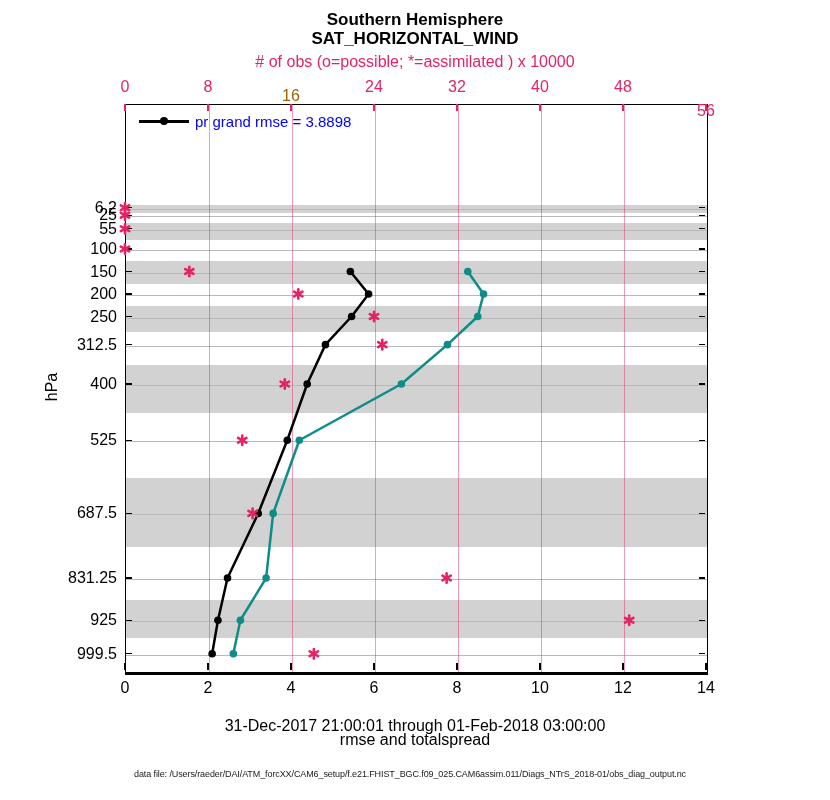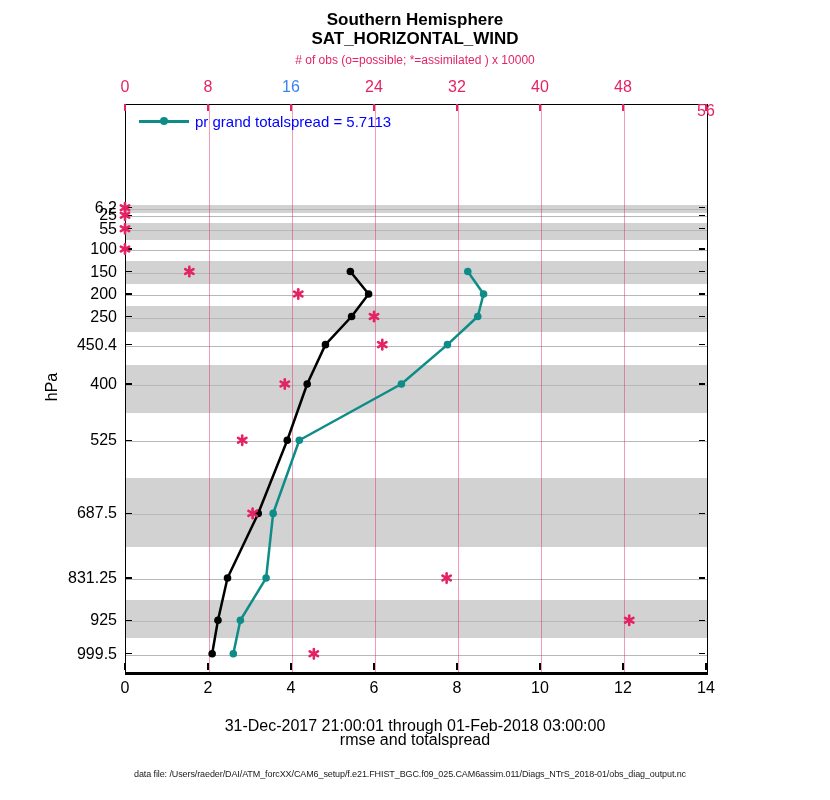--- a/index.html
+++ b/index.html
@@ -4,21 +4,21 @@
 <style>
   html,body{margin:0;padding:0;}
   body{
     width:830px;height:800px;position:relative;background:#ffffff;
     font-family:"Liberation Sans", sans-serif;color:#000;
     overflow:hidden;
   }
   .abs{position:absolute;}
   .centered{transform:translateX(-50%);white-space:nowrap;}
   #title-line1,#title-line2{font-size:17px;font-weight:bold;text-align:center;}
-  #obs-axis-label{font-size:12px;text-align:left;}
+  #obs-axis-label{font-size:16px;text-align:left;}
   #plot-frame{
     left:125px;top:104px;width:581px;height:567px;
     border:1.5px solid #000;border-bottom-width:3px;
     box-sizing:content-box;background:#fff;
   }
   .band{position:absolute;left:0;width:100%;}
   .hgrid{position:absolute;left:0;width:100%;height:1px;background:#b8b8b8;}
   .vgrid{position:absolute;top:0;height:100%;width:1px;}
   .tick{position:absolute;background:#000;}
   .top-tick-label{font-size:16px;text-align:center;}
@@ -71,21 +71,21 @@
     <div class="vgrid" style="left: 415px; background: rgba(228, 35, 102, 0.45);"></div>
     <div class="vgrid" style="left: 498px; background: rgba(228, 35, 102, 0.45);"></div>
   </div>
 
 <div class="abs" id="tick-layer" style="left:0;top:0;width:830px;height:800px;pointer-events:none;">
     <div class="tick" style="left: 124.25px; top: 104px; width: 1.5px; height: 7px; background: rgb(228, 35, 102);"></div>
     <div class="top-tick-label" style="left: 105px; top: 78px; width: 40px; color: rgb(228, 35, 102); position: absolute;">0</div>
     <div class="tick" style="left: 207.25px; top: 104px; width: 1.5px; height: 7px; background: rgb(228, 35, 102);"></div>
     <div class="top-tick-label" style="left: 188px; top: 78px; width: 40px; color: rgb(228, 35, 102); position: absolute;">8</div>
     <div class="tick" style="left: 290.25px; top: 104px; width: 1.5px; height: 7px; background: rgb(228, 35, 102);"></div>
-    <div class="top-tick-label" style="left: 271px; top: 78px; width: 40px; color: #3b82f6; position: absolute;">16</div>
+    <div class="top-tick-label" style="left: 271px; top: 87px; width: 40px; color: #a16207; position: absolute;">16</div>
     <div class="tick" style="left: 373.25px; top: 104px; width: 1.5px; height: 7px; background: rgb(228, 35, 102);"></div>
     <div class="top-tick-label" style="left: 354px; top: 78px; width: 40px; color: rgb(228, 35, 102); position: absolute;">24</div>
     <div class="tick" style="left: 456.25px; top: 104px; width: 1.5px; height: 7px; background: rgb(228, 35, 102);"></div>
     <div class="top-tick-label" style="left: 437px; top: 78px; width: 40px; color: rgb(228, 35, 102); position: absolute;">32</div>
     <div class="tick" style="left: 539.25px; top: 104px; width: 1.5px; height: 7px; background: rgb(228, 35, 102);"></div>
     <div class="top-tick-label" style="left: 520px; top: 78px; width: 40px; color: rgb(228, 35, 102); position: absolute;">40</div>
     <div class="tick" style="left: 622.25px; top: 104px; width: 1.5px; height: 7px; background: rgb(228, 35, 102);"></div>
     <div class="top-tick-label" style="left: 603px; top: 78px; width: 40px; color: rgb(228, 35, 102); position: absolute;">48</div>
     <div class="tick" style="left: 705.25px; top: 104px; width: 1.5px; height: 7px; background: rgb(228, 35, 102);"></div>
     <div class="top-tick-label" style="left: 686px; top: 78px; width: 40px; color: rgb(228, 35, 102); position: absolute; margin-top: 24px;">56</div>
@@ -121,21 +121,21 @@
     <div class="tick" style="left: 699px; top: 270.9px; width: 6px; height: 1.2px;"></div>
     <div class="y-tick-label" style="top: 262.5px; position: absolute;">150</div>
     <div class="tick" style="left: 126px; top: 293.4px; width: 6px; height: 1.2px;"></div>
     <div class="tick" style="left: 699px; top: 293.4px; width: 6px; height: 1.2px;"></div>
     <div class="y-tick-label" style="top: 285px; position: absolute;">200</div>
     <div class="tick" style="left: 126px; top: 315.9px; width: 6px; height: 1.2px;"></div>
     <div class="tick" style="left: 699px; top: 315.9px; width: 6px; height: 1.2px;"></div>
     <div class="y-tick-label" style="top: 307.5px; position: absolute;">250</div>
     <div class="tick" style="left: 126px; top: 344.025px; width: 6px; height: 1.2px;"></div>
     <div class="tick" style="left: 699px; top: 344.025px; width: 6px; height: 1.2px;"></div>
-    <div class="y-tick-label" style="top: 335.625px; position: absolute;">450.4</div>
+    <div class="y-tick-label" style="top: 335.625px; position: absolute;">312.5</div>
     <div class="tick" style="left: 126px; top: 383.4px; width: 6px; height: 1.2px;"></div>
     <div class="tick" style="left: 699px; top: 383.4px; width: 6px; height: 1.2px;"></div>
     <div class="y-tick-label" style="top: 375px; position: absolute;">400</div>
     <div class="tick" style="left: 126px; top: 439.65px; width: 6px; height: 1.2px;"></div>
     <div class="tick" style="left: 699px; top: 439.65px; width: 6px; height: 1.2px;"></div>
     <div class="y-tick-label" style="top: 431.25px; position: absolute;">525</div>
     <div class="tick" style="left: 126px; top: 512.775px; width: 6px; height: 1.2px;"></div>
     <div class="tick" style="left: 699px; top: 512.775px; width: 6px; height: 1.2px;"></div>
     <div class="y-tick-label" style="top: 504.375px; position: absolute;">687.5</div>
     <div class="tick" style="left: 126px; top: 577.462px; width: 6px; height: 1.2px;"></div>
@@ -259,24 +259,24 @@
         <line x1="309.649" y1="651.3750000000001" x2="318.001" y2="656.1750000000001"></line>
         <line x1="309.649" y1="656.1750000000001" x2="318.001" y2="651.3750000000001"></line>
         <circle cx="313.825" cy="653.7750000000001" r="1.6" fill="#e42366" stroke="none"></circle>
       </g>
     </g>
   </svg>
 
 <div class="abs" id="legend">
   <div class="legend-row">
     <span class="legend-swatch">
-      <span class="legend-line" id="lg-line-1" style="background: rgb(14, 140, 135);"></span>
-      <span class="legend-dot" id="lg-dot-1" style="background: rgb(14, 140, 135);"></span>
+      <span class="legend-line" id="lg-line-0" style="background: rgb(0, 0, 0);"></span>
+      <span class="legend-dot" id="lg-dot-0" style="background: rgb(0, 0, 0);"></span>
     </span>
-    <span class="legend-label" id="lg-text-1" style="color: rgb(0, 0, 255);">pr grand totalspread = 5.7113</span>
+    <span class="legend-label" id="lg-text-0" style="color: rgb(0, 0, 255);">pr grand rmse = 3.8898</span>
   </div>
 </div>
 
 <div class="abs" id="y-axis-title" style="left:38px;top:378px;">hPa</div>
 
 <div class="abs centered" id="x-axis-label" style="left:415px;top:731px;">rmse and totalspread</div>
 <div class="abs centered" id="date-range" style="left:415px;top:717px;">31-Dec-2017 21:00:01 through 01-Feb-2018 03:00:00</div>
 <div class="abs centered" id="footer-text" style="left:410px;top:769px;">data file: /Users/raeder/DAI/ATM_forcXX/CAM6_setup/f.e21.FHIST_BGC.f09_025.CAM6assim.011/Diags_NTrS_2018-01/obs_diag_output.nc</div>
 
 </body></html>

